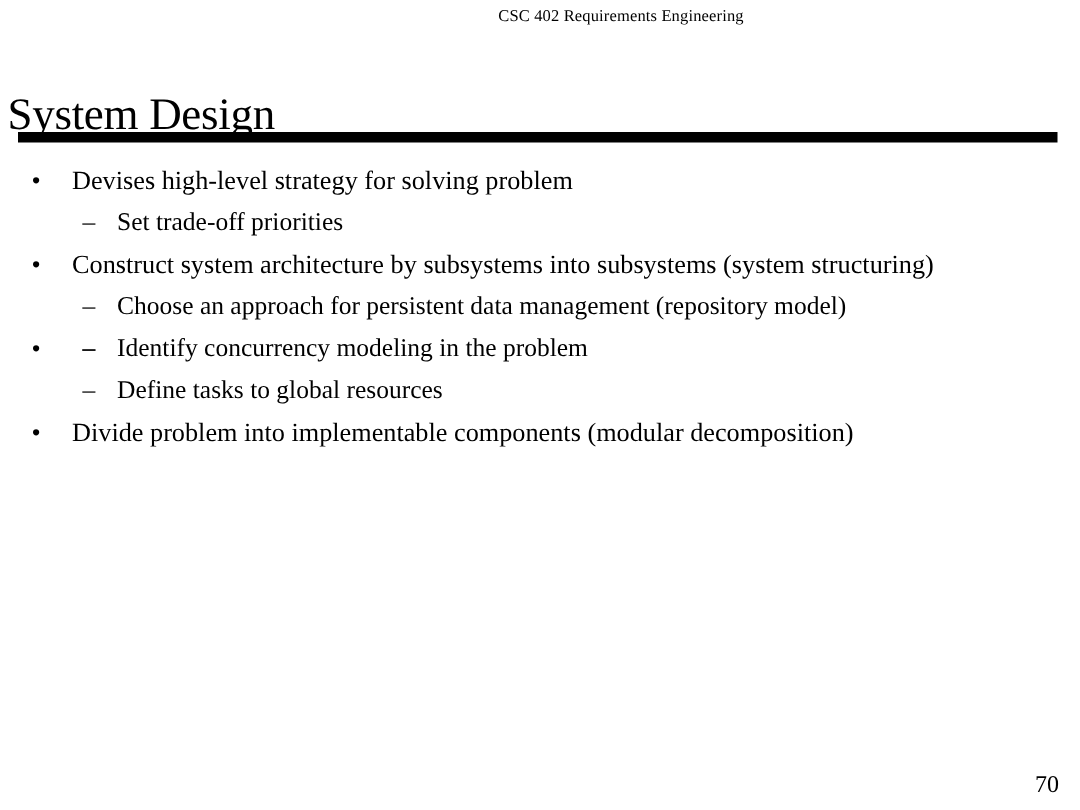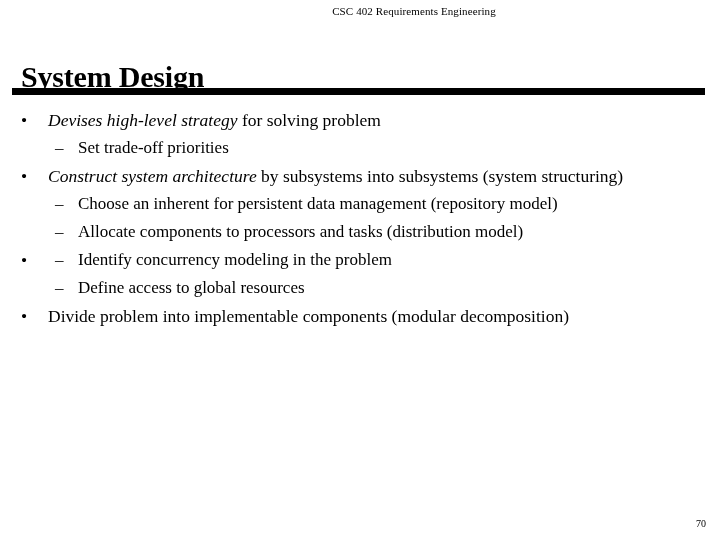--- a/index.html
+++ b/index.html
@@ -30,24 +30,24 @@
   }
   .slide-header .header-text {
     display: inline-block;
     margin-left: 188px; 
   }
 
   
   .slide-title {
     position: absolute;
     top: 39px;
-    left: 21px;
+    left: 5px;
     font-size: 30px;
     line-height: 36px;
-    font-weight: bold;
+    font-weight: normal;
     letter-spacing: -0.2px;
     white-space: nowrap;
   }
 
   
   .title-rule {
     position: absolute;
     top: 88px;
     left: 12px;
     width: 693px;
@@ -94,49 +94,48 @@
   }
   .lvl2 > .marker {
     position: absolute;
     left: 55px;
     top: 0;
     font-size: 17px;
     line-height: 28px;
   }
 
   .it {
-    font-style: italic;
     text-align: right;
   }
 
   
   .page-number {
     position: absolute;
     right: 14px;
     bottom: 9px;
-    font-size: 10px;
+    font-size: 16px;
     line-height: 15px;
   }
 </style>
 </head>
 <body>
 
 <div class="slide-header">
   <span class="header-text">CSC 402 Requirements Engineering</span>
 </div>
 
 <h1 class="slide-title">System Design</h1>
 
 <div class="title-rule"></div>
 
 <div class="body-list" id="body-list">
     <div class="bullet-row lvl1"><span class="marker">•</span><span class="it">Devises high-level strategy</span><span> for solving problem</span></div>
     <div class="bullet-row lvl2"><span class="marker">–</span><span>Set trade-off priorities</span></div>
     <div class="bullet-row lvl1"><span class="marker">•</span><span class="it">Construct system architecture</span><span> by subsystems into subsystems (system structuring)</span></div>
-    <div class="bullet-row lvl2"><span class="marker">–</span><span>Choose an inherent for persistent data management (repository model)</span></div>
-    <div class="bullet-row lvl2"><span class="marker">–</span><span>Allocate components to processors and tasks (distribution model)</span></div>
+    <div class="bullet-row lvl2"><span class="marker">–</span><span>Choose an approach for persistent data management (repository model)</span></div>
+    <div class="bullet-row lvl2"><span class="marker">–</span></div>
     <div class="bullet-row lvl1"><span class="marker">•</span></div>
     <div class="bullet-row lvl2"><span class="marker">–</span><span>Identify concurrency modeling in the problem</span></div>
-    <div class="bullet-row lvl2"><span class="marker">–</span><span>Define access to global resources</span></div>
+    <div class="bullet-row lvl2"><span class="marker">–</span><span>Define tasks to global resources</span></div>
     <div class="bullet-row lvl1"><span class="marker">•</span><span>Divide problem into implementable components  (modular decomposition)</span></div>
   </div>
 
 <div class="page-number">70</div>
 
 </body></html>

